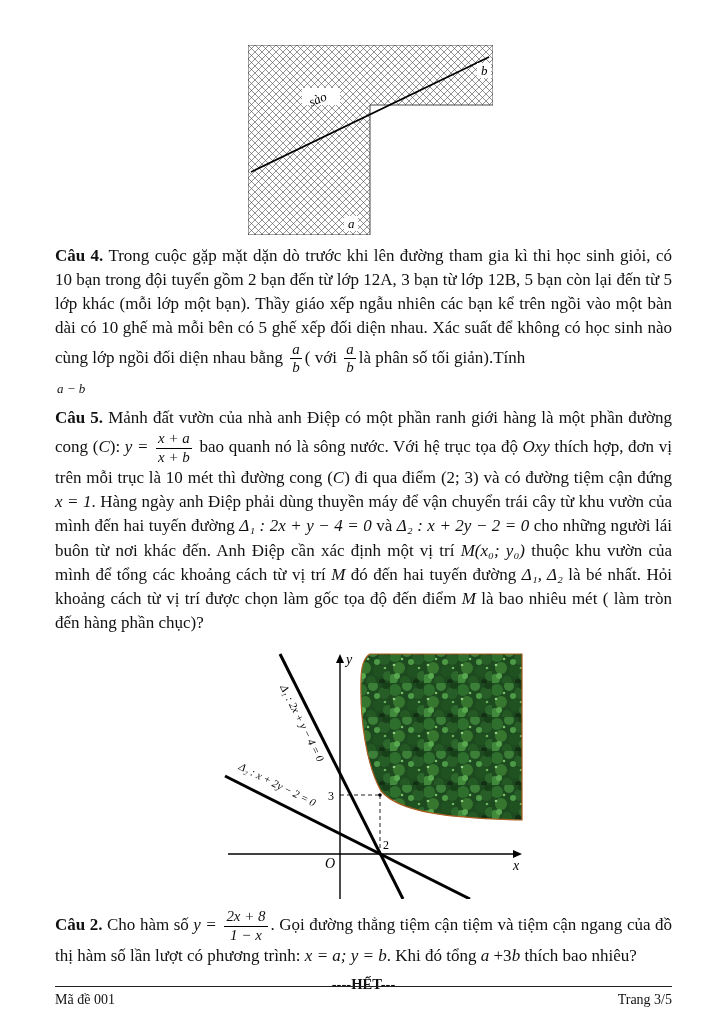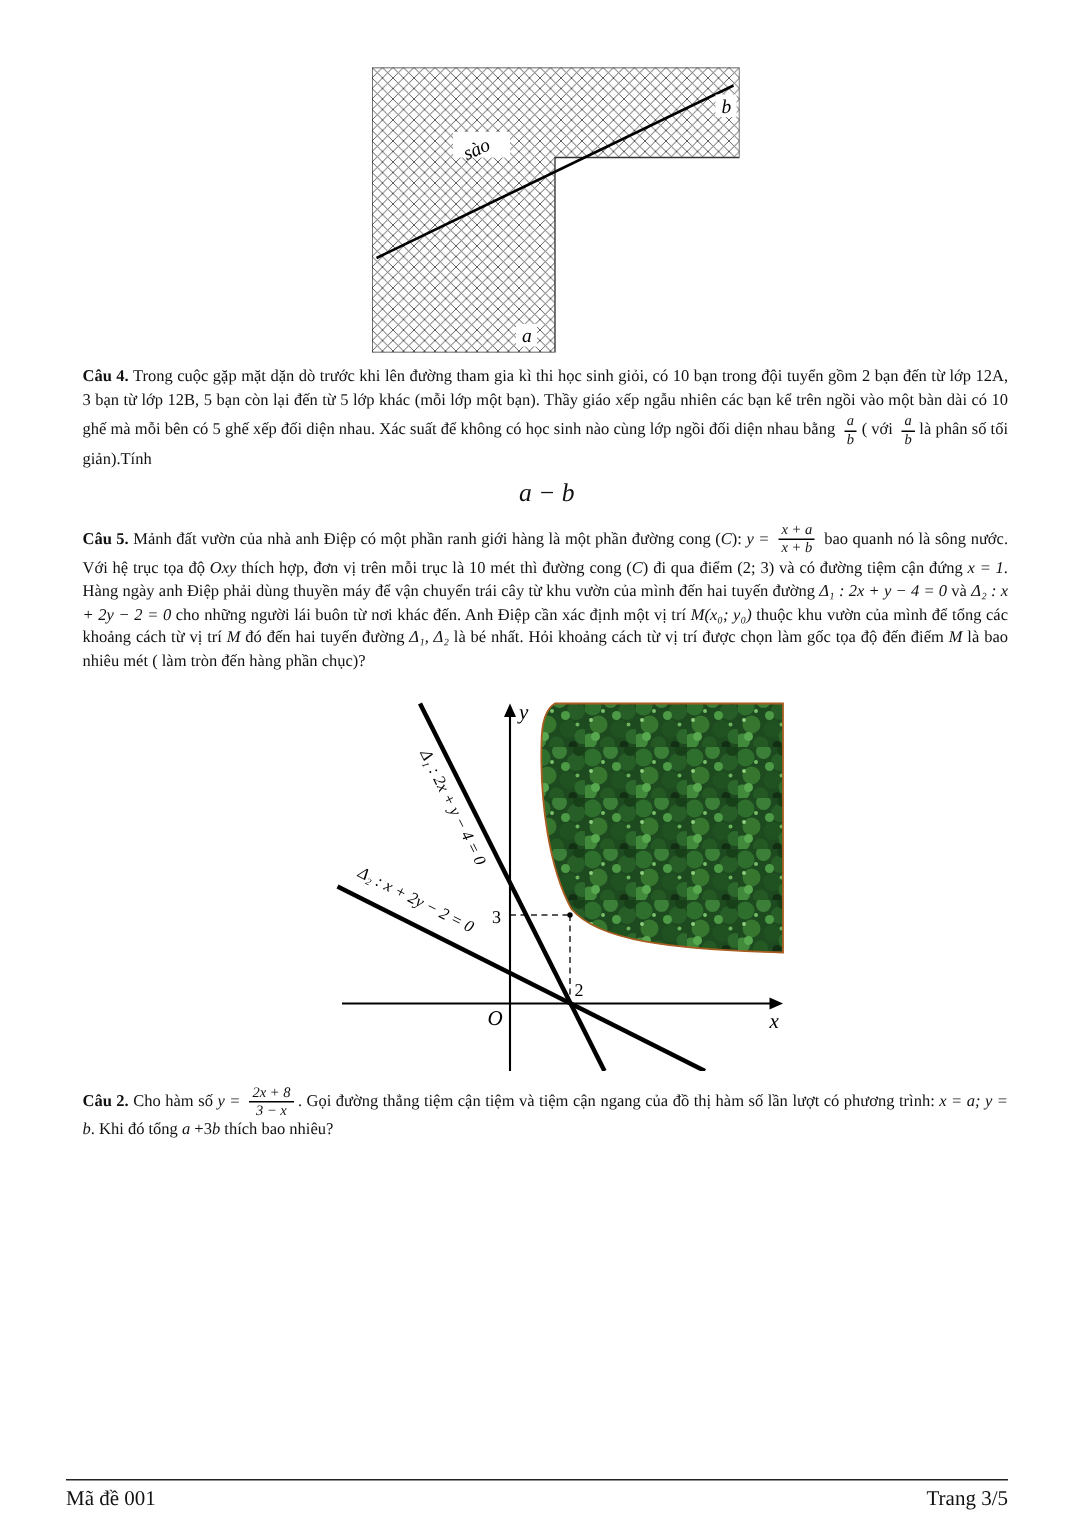--- a/index.html
+++ b/index.html
@@ -12,50 +12,50 @@
     font-family:"Liberation Serif", serif;
     color:#111;
     overflow:hidden;
   }
   .content{
     padding:45px 53px 0 55px;
   }
   .para{
     text-align:justify;
     margin:9px 0 0 0;
-    font-size:11px;
+    font-size:17px;
     line-height:1.42;
   }
   .qlabel{font-weight:bold;}
   .mi{font-style:italic;}
   .mn{font-style:normal;}
   .frac{
     display:inline-flex;flex-direction:column;align-items:center;
     vertical-align:middle;text-align:center;
     font-style:italic;font-size:0.88em;line-height:1.18;margin:0 3px;
   }
   .frac .num{border-bottom:1px solid #000;padding:0 2px;}
   .frac .den{padding:0 2px;}
   .expr-line{
     margin:4px 0 0 2px;
-    font-size:17px;font-style:italic;text-align:center;
+    font-size:13px;font-style:italic;
   }
   .fig1-wrap{
     margin-left:193px;
     width:245px;height:190px;
   }
   .fig2-wrap{
     margin:14px 0 2px 165px;
     width:310px;height:250px;
   }
   .end-mark{
     text-align:center;font-weight:bold;font-size:14.6px;margin-top:8px;
   }
   .footer{
-    position:absolute;left:44px;right:53px;bottom:16px;
+    position:absolute;left:55px;right:53px;bottom:16px;
     border-top:1px solid #222;
     padding-top:5px;
     display:flex;justify-content:space-between;
     font-size:14px;
   }
   svg text{font-family:"Liberation Serif", serif;}
 </style>
 </head>
 <body>
 
@@ -147,23 +147,24 @@
         <text x="105" y="219" font-size="14" font-style="italic">O</text>
         <text x="108" y="151" font-size="12">3</text>
         <text x="163" y="200" font-size="12">2</text>
       </svg>
     </div>
 
     <p class="para">
       <b class="qlabel">Câu 2.</b><span> Cho hàm số </span><i class="mi">y =</i>
       <span class="frac">
           <span class="num">2x + 8</span>
-          <span class="den">3 − x</span>
+          <span class="den">1 − x</span>
         </span><span>. Gọi đường thẳng tiệm cận tiệm và tiệm cận ngang của đồ thị hàm số</span><span> lần lượt có phương trình: </span><i class="mi">x = a; y = b</i><span>. Khi đó tổng </span><i class="mi">a</i><span> +3</span><i class="mi">b</i><span> thích bao nhiêu?</span>
     </p>
 
+    <div class="end-mark">----HẾT---</div>
   </div>
 
   <div class="footer">
     <span>Mã đề 001</span>
     <span>Trang 3/5</span>
   </div>
 </div>
 
 </body></html>

